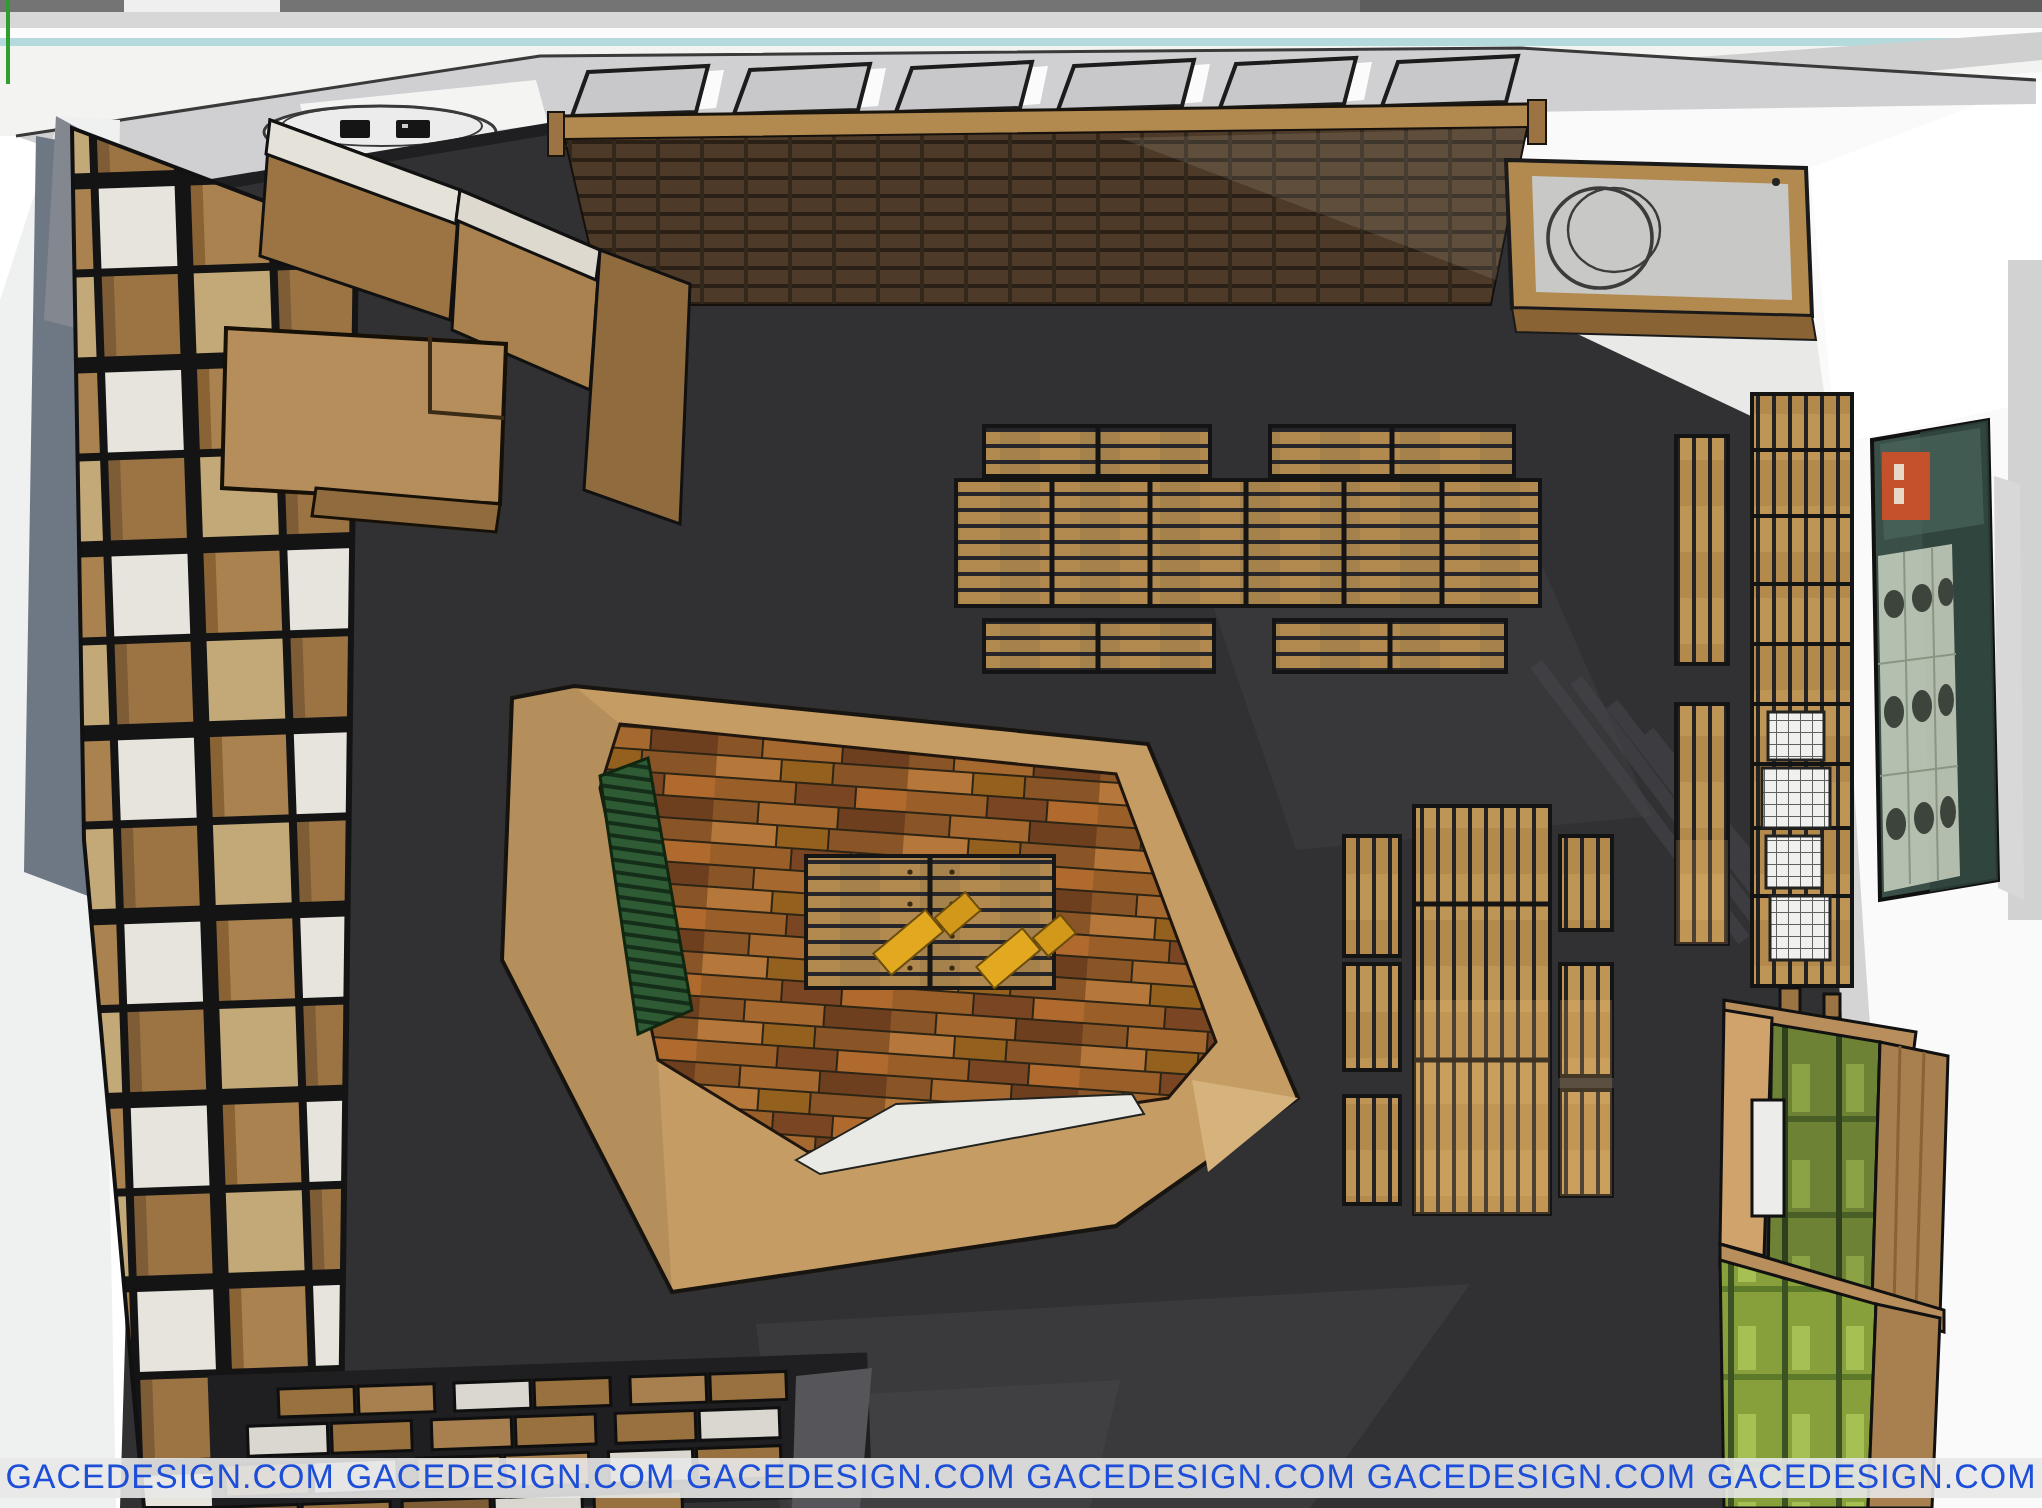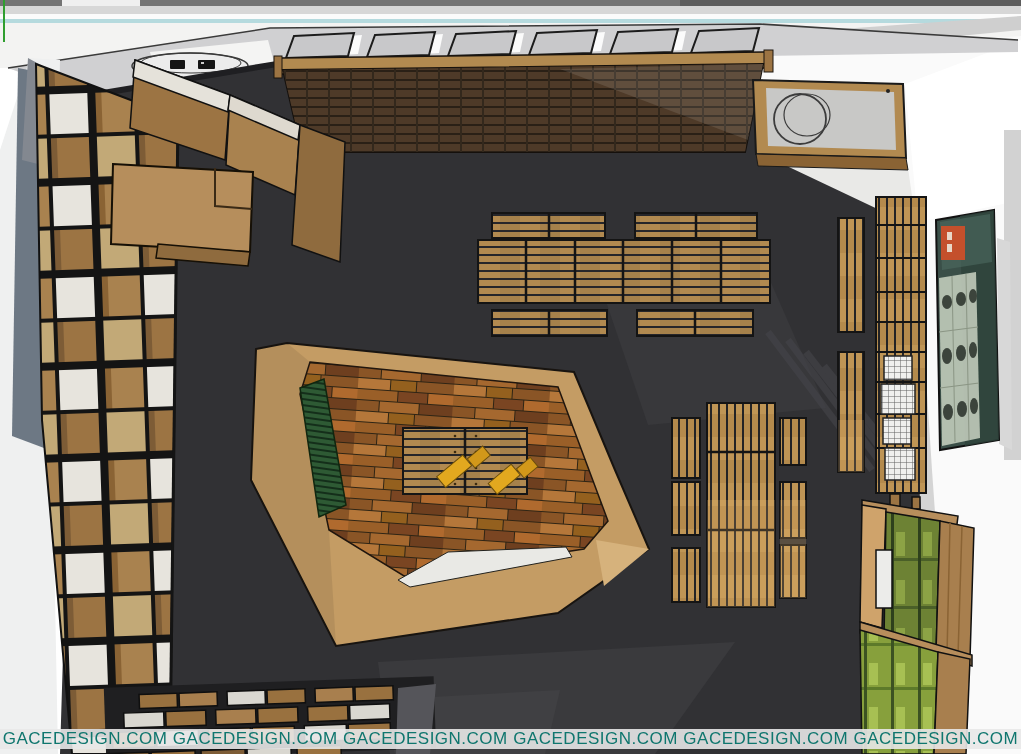--- a/index.html
+++ b/index.html
@@ -2,21 +2,21 @@
 <html><head>
 <meta charset="utf-8">
 <style>
   html,body{margin:0;padding:0;background:#ffffff;}
   #stage{position:relative;width:1021px;height:754px;overflow:hidden;
          font-family:"Liberation Sans", sans-serif;background:#ffffff;}
   #scene{position:absolute;left:0;top:0;}
   #wm-band{position:absolute;left:0;top:729px;width:1021px;height:20px;
            background:rgba(232,232,232,0.90);display:flex;align-items:center;
            justify-content:space-around;z-index:5;}
-  .wm-text{font-size:17px;letter-spacing:0.5px;color:#0f766e;white-space:nowrap;
+  .wm-text{font-size:17px;letter-spacing:0.5px;color:#1d4ed8;white-space:nowrap;
            font-family:"Liberation Sans", sans-serif;text-align:center;}
 </style>
 </head>
 <body>
 
 <div id="stage">
 <svg id="scene" width="1021" height="754" viewBox="0 0 1021 754">
   <defs>
     <pattern id="pat-slat-h" width="40" height="8" patternUnits="userSpaceOnUse">
       <rect width="40" height="6" fill="#b28a50"></rect>

